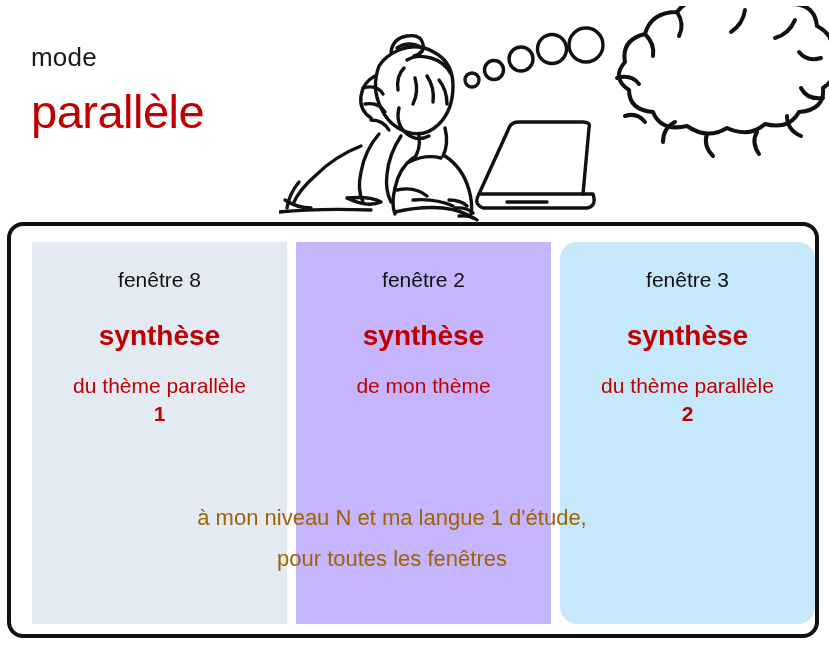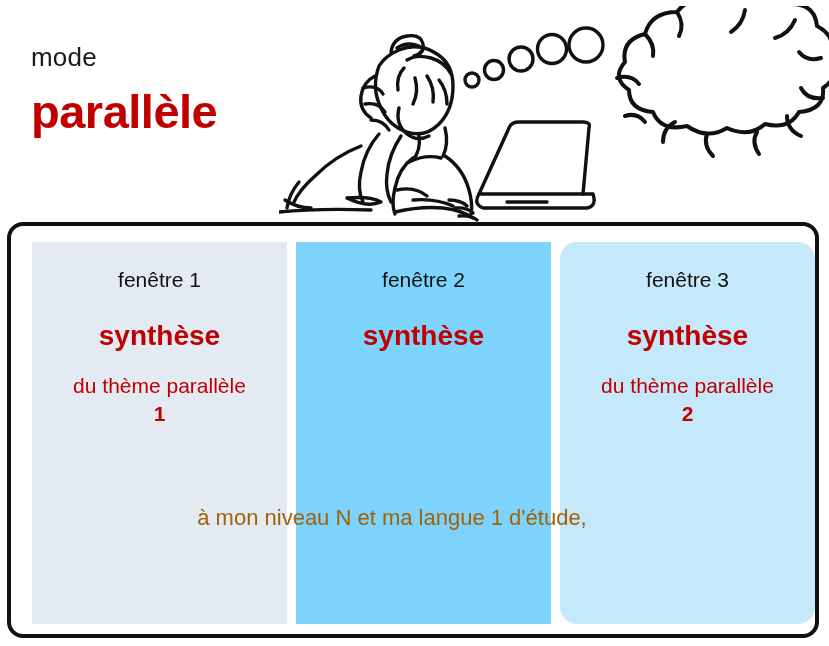--- a/index.html
+++ b/index.html
@@ -33,21 +33,21 @@
     color: #1a1a1a;
     letter-spacing: 0.2px;
     white-space: nowrap;
   }
 
   #mode-title {
     position: absolute;
     left: 14px;
     top: 88px;
     font-size: 47px;
-    font-weight: bold;
+    font-weight: normal;
     line-height: 1;
     color: #C00000;
     letter-spacing: -0.5px;
     white-space: nowrap;
   }
 
   
   #illustration {
     position: absolute;
     left: 262px;
@@ -267,43 +267,45 @@
       <path d="M44 72 q14 -4 22 6" fill="none"></path>
     </svg>
   </div>
 </div>
 
 <div id="main-box">
 
   <div id="panels">
 
     <div class="panel" id="panel-1" style="background: rgb(228, 234, 242);">
-      <div class="panel-heading">fenêtre 1</div>
+      <div class="panel-heading">fenêtre 8</div>
       <div class="panel-synthese">synthèse</div>
       <div class="panel-sub">
         <span>du thème parallèle</span>
         <span class="num">1</span>
       </div>
     </div>
 
-    <div class="panel" id="panel-2" style="background: #7dd3fc;">
+    <div class="panel" id="panel-2" style="background: #c4b5fd;">
       <div class="panel-heading">fenêtre 2</div>
       <div class="panel-synthese">synthèse</div>
       <div class="panel-sub">
+        <span>de mon thème</span>
       </div>
     </div>
 
     <div class="panel" id="panel-3" style="background: rgb(197, 232, 250);">
       <div class="panel-heading">fenêtre 3</div>
       <div class="panel-synthese">synthèse</div>
       <div class="panel-sub">
         <span>du thème parallèle</span>
         <span class="num">2</span>
       </div>
     </div>
 
   </div>
 
   <div id="caption">
     <div>à mon niveau N  et ma langue 1 d'étude,</div>
+    <div>pour toutes les fenêtres</div>
   </div>
 
 </div>
 
 </body></html>

